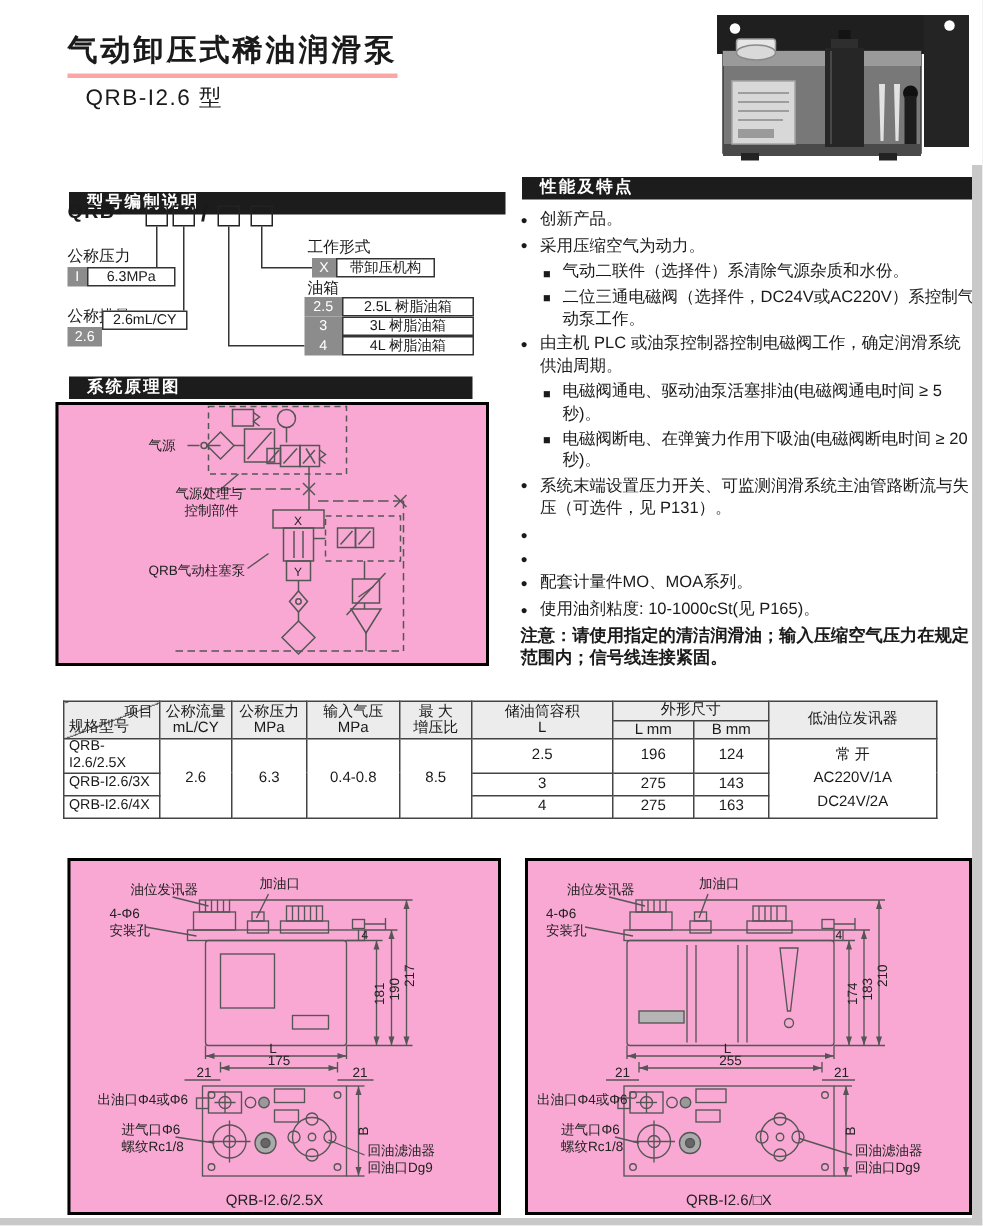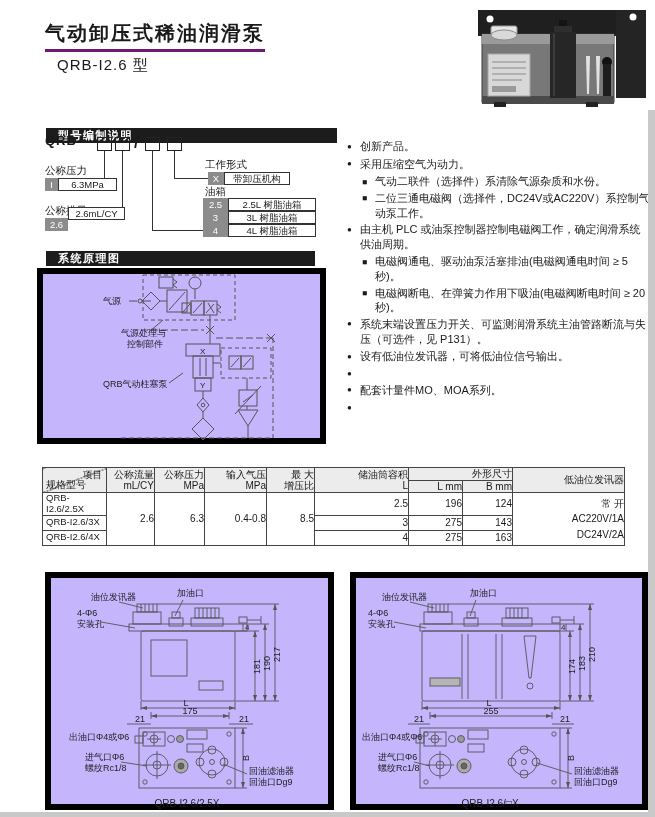--- a/index.html
+++ b/index.html
@@ -5,46 +5,46 @@
   *{margin:0;padding:0;box-sizing:border-box}
   html,body{background:#e9e9e9}
   .page{position:relative;width:655px;height:817px;background:#fff;
         font-family:"Liberation Sans","DejaVu Sans",sans-serif;color:#1a1a1a;overflow:hidden}
   .abs{position:absolute}
   .bar{position:absolute;height:15px;background:#1c1c1c;color:#fff;font-size:11px;
        font-weight:bold;line-height:15px;padding-left:12px;letter-spacing:1.5px}
   .ln{position:absolute;background:#333}
   
   .title{position:absolute;left:45px;top:20px;font-size:20px;font-weight:bold;
-         letter-spacing:2px;border-bottom:3px solid #701a75;padding-bottom:2px}
+         letter-spacing:2px;border-bottom:3px solid #fca5a5;padding-bottom:2px}
   .subtitle{position:absolute;left:57px;top:56px;font-size:15px;letter-spacing:1px}
   
   .mc{position:absolute;left:45px;top:133px;width:300px;height:112px;font-size:10px}
   .mc-prefix{position:absolute;left:0;top:0;font-size:13px;font-weight:bold;letter-spacing:1px}
   .mc-box{position:absolute;width:15px;height:14px;border:1.5px solid #222;top:4px}
   .mc-slash{position:absolute;top:1px;font-size:16px;font-weight:bold}
   .mc-label{position:absolute;font-size:10.5px;white-space:nowrap}
   .mc-code{position:absolute;height:13px;background:#8c8c8c;color:#fff;text-align:center;
            line-height:13px;font-size:9.5px}
   .mc-desc{position:absolute;height:13px;border:1px solid #333;background:#fff;text-align:center;
            line-height:11px;font-size:9.5px;white-space:nowrap}
   
   .features{position:absolute;left:347px;top:139px;width:303px}
   .feat{display:flex;font-size:11px;line-height:1.33;margin-bottom:3px}
   .feat .fb{flex:none;width:13px;font-size:8px;padding-top:2.5px}
   .feat.lvl2{margin-left:15px;margin-bottom:2px}
   .feat.lvl2 .fb{font-size:8.5px}
   .feat-note{font-size:11.5px;font-weight:bold;line-height:1.35;margin-top:3px}
   
-  .framebox{position:absolute;border:6px solid #000000;background:#c4b5fd}
+  .framebox{position:absolute;border:2px solid #000000;background:#f9a8d4}
   svg text{font-family:"Liberation Sans","DejaVu Sans",sans-serif;fill:#222;stroke:none}
   
   .specs{position:absolute;left:42px;top:467px}
   table{border-collapse:collapse;table-layout:fixed;width:582px;font-size:10px}
-  th,td{border:1px solid #444;text-align:right;padding:0;line-height:1.15}
+  th,td{border:1px solid #444;text-align:center;padding:0;line-height:1.15}
   thead th{background:#ececec;font-weight:normal;font-size:10px}
   tbody td{height:15px;font-size:10px}
   td.model{text-align:left;padding-left:3px;font-size:9.5px}
   .corner{position:relative;background:linear-gradient(to bottom right,#ececec 49.2%,#444 49.2%,#444 50.8%,#ececec 50.8%)}
   .corner .c-top{position:absolute;top:2px;right:4px;font-size:9.5px}
   .corner .c-bot{position:absolute;bottom:2px;left:3px;font-size:10px}
   td.sensor div{height:15.5px;line-height:15.5px}
   .edge{position:absolute;background:#c9c9c9}
 </style>
 </head>
@@ -185,20 +185,21 @@
       </g>
       <text x="60" y="30" font-size="9">气源</text>
       <text x="78" y="62" font-size="9">气源处理与</text>
       <text x="84" y="73" font-size="9">控制部件</text>
       <text x="60" y="113" font-size="9">QRB气动柱塞泵</text>
       <text x="157" y="80" font-size="8">X</text>
       <text x="157" y="114" font-size="8">Y</text>
     </svg>
   </div>
 
+  <div class="bar" style="left:348px;top:118px;width:302px">性能及特点</div>
 
   <div class="features">
     <div class="feat lvl1">
         <span class="fb">●</span>
         <span class="ft">创新产品。</span>
       </div>
     <div class="feat lvl1">
         <span class="fb">●</span>
         <span class="ft">采用压缩空气为动力。</span>
       </div>
@@ -221,32 +222,33 @@
     <div class="feat lvl2">
         <span class="fb">■</span>
         <span class="ft">电磁阀断电、在弹簧力作用下吸油(电磁阀断电时间 ≥ 20秒)。</span>
       </div>
     <div class="feat lvl1">
         <span class="fb">●</span>
         <span class="ft">系统末端设置压力开关、可监测润滑系统主油管路断流与失压（可选件，见 P131）。</span>
       </div>
     <div class="feat lvl1">
         <span class="fb">●</span>
-        <span class="ft">设有低油位发讯器，可将低油位信号输出。</span>
       </div>
     <div class="feat lvl1">
         <span class="fb">●</span>
       </div>
     <div class="feat lvl1">
         <span class="fb">●</span>
         <span class="ft">配套计量件MO、MOA系列。</span>
       </div>
     <div class="feat lvl1">
         <span class="fb">●</span>
-      </div>
+        <span class="ft">使用油剂粘度: 10-1000cSt(见 P165)。</span>
+      </div>
+    <div class="feat-note">注意：请使用指定的清洁润滑油；输入压缩空气压力在规定范围内；信号线连接紧固。</div>
   </div>
 
 
   <div class="specs">
     <table>
       <colgroup>
         <col style="width:64px">
           <col style="width:48px">
           <col style="width:50px">
         <col style="width:62px">

